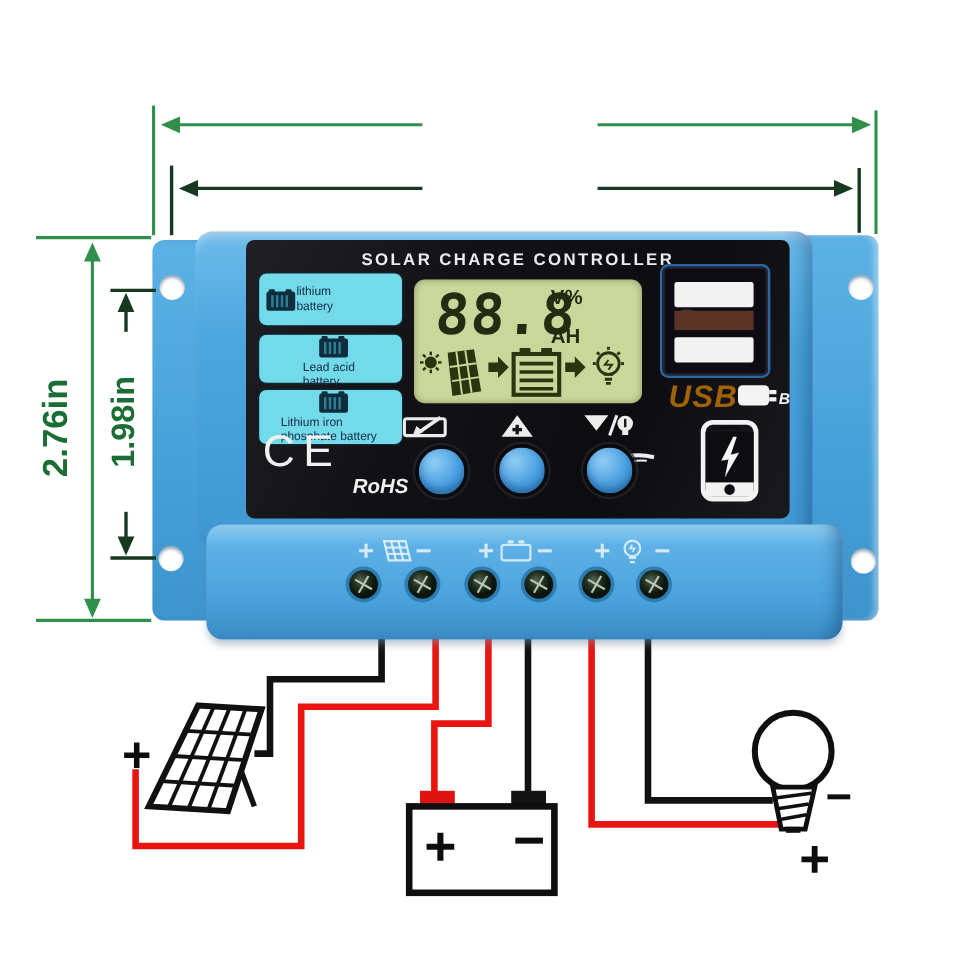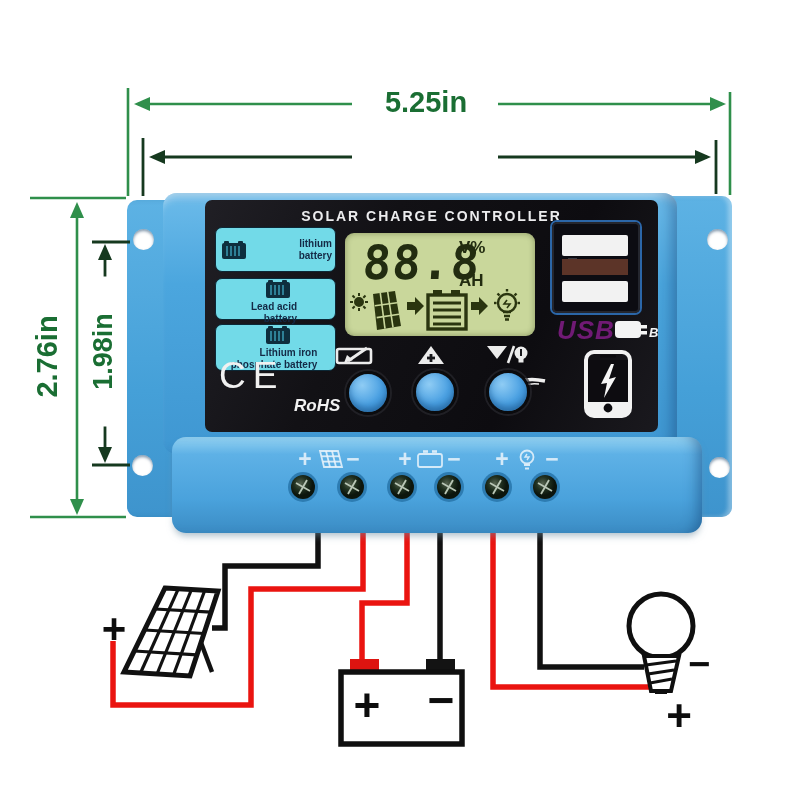--- a/index.html
+++ b/index.html
@@ -27,21 +27,21 @@
   #terminal-block{left:172px;top:437px;width:530px;height:96px;border-radius:14px;
         background:linear-gradient(180deg,#93d2f2 0%,#5eb1e6 18%,#4aa2dc 65%,#3b8cc4 100%);
         box-shadow:inset -12px 0 14px -8px rgba(15,60,110,.5), 0 5px 7px -2px rgba(110,140,160,.55);}
   #front-panel{left:205px;top:200px;width:453px;height:232px;border-radius:7px;
         background:linear-gradient(115deg,#201f25 0%,#121115 35%,#0d0c10 70%,#1a191e 100%);}
   #panel-title{left:0;top:8px;width:100%;text-align:center;color:#ececee;font-size:14px;
         letter-spacing:2px;font-weight:600;}
 
   .bat-card{position:absolute;left:10px;width:119px;background:#72dae8;border:1px solid #0c2836;
         border-radius:7px;display:flex;align-items:center;}
-  .bat-card .txt{flex:1;text-align:right;color:#142a46;font-weight:bold;font-size:10px;
+  .bat-card .txt{flex:1;text-align:left;color:#142a46;font-weight:normal;font-size:10px;
         line-height:1.2;white-space:pre-line;padding:2px 3px 2px 0;}
   .bat-card svg{position:static;flex:0 0 auto;margin-left:5px;}
 
   #lcd{left:140px;top:33px;width:190px;height:103px;background:#c9d79b;border-radius:9px;
         box-shadow:inset 0 0 6px rgba(40,50,10,.4);}
   #lcd-reading{left:18px;top:2px;font-family:"DejaVu Sans Mono",monospace;font-weight:bold;
         font-size:47px;color:#222c10;transform:skewX(-4deg);letter-spacing:1px;}
   .lcd-unit{position:absolute;left:114px;font-weight:bold;font-size:17px;color:#222c10;}
 
   .ctl-btn{position:absolute;width:38px;height:38px;border-radius:50%;
@@ -49,21 +49,21 @@
         border:3px solid #0b0b0d;box-shadow:0 0 0 2px rgba(40,40,46,.7), inset 0 -4px 6px rgba(20,70,120,.5);}
 
   #ce-mark{left:219px;top:357px;color:#f1f1f1;font-size:37px;font-weight:500;letter-spacing:7px;}
   #rohs-text{left:294px;top:396px;color:#f1f1f1;font-size:17px;font-weight:bold;font-style:italic;}
 
   #usb-recess{left:552px;top:222px;width:88px;height:91px;background:#0c0c12;border-radius:5px;
         box-shadow:inset 0 0 0 2px #24262e, 0 0 0 2px #2b66a8;}
   .usb-tongue{position:absolute;left:10px;width:66px;height:21px;background:#f2f2f2;border-radius:2px;}
   .usb-contact{position:absolute;width:9px;height:7px;background:#6a6a72;top:24px;}
   #usb-sep{position:absolute;left:10px;top:37px;width:66px;height:16px;background:#5c3428;}
-  #usb-logo-text{left:557px;top:315px;color:#701a75;font-size:26px;font-weight:bold;font-style:italic;letter-spacing:1px;}
+  #usb-logo-text{left:557px;top:315px;color:#a16207;font-size:26px;font-weight:bold;font-style:italic;letter-spacing:1px;}
 </style>
 </head>
 <body>
 
 <div id="stage">
 
   <svg width="800" height="800">
 
     <path d="M318 528 V566 H225 V628 H212" fill="none" stroke="#111111" stroke-width="5.5"></path>
     <path d="M363 528 V589 H251 V705 H113 V641" fill="none" stroke="#ea1410" stroke-width="5.5"></path>
@@ -396,17 +396,16 @@
     <g stroke="#16391f" stroke-width="2.8">
       <line x1="92" y1="242" x2="130" y2="242"></line>
       <line x1="92" y1="465" x2="130" y2="465"></line>
       <line x1="105" y1="256" x2="105" y2="302"></line>
       <line x1="105" y1="404" x2="105" y2="452"></line>
     </g>
     <polygon points="105,244 98,260 112,260" fill="#16391f"></polygon>
     <polygon points="105,463 98,447 112,447" fill="#16391f"></polygon>
   </svg>
 
-  <div class="dim-label" style="left:354px;top:88px;width:144px;">5.25in</div>
   <div class="dim-label vert" style="left:-28px;top:342px;width:150px;">2.76in</div>
   <div class="dim-label vert" style="left:28px;top:338px;width:150px;font-size:27px;">1.98in</div>
 
 </div>
 
 </body></html>

